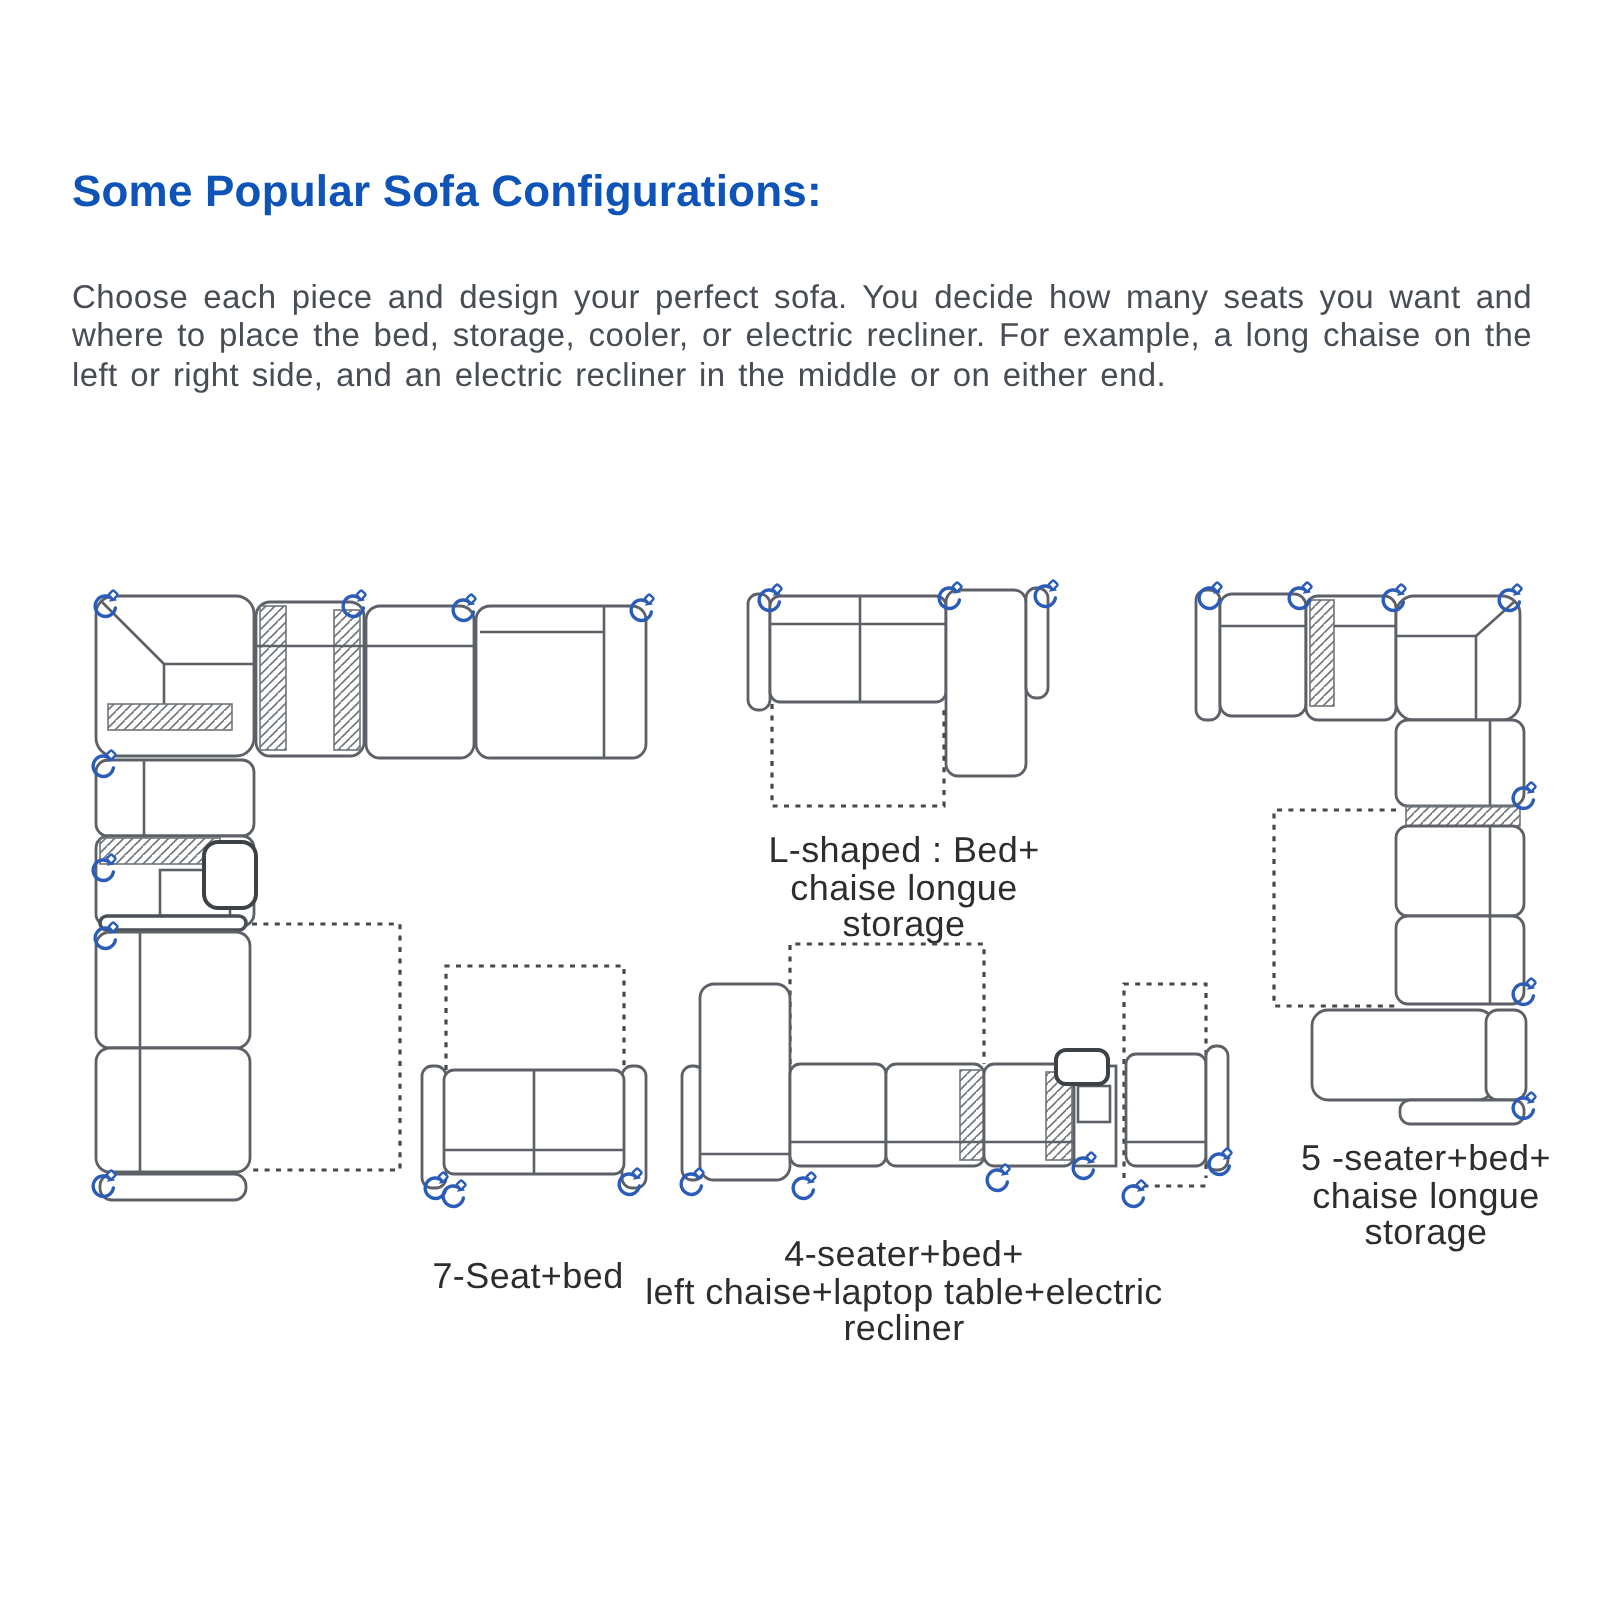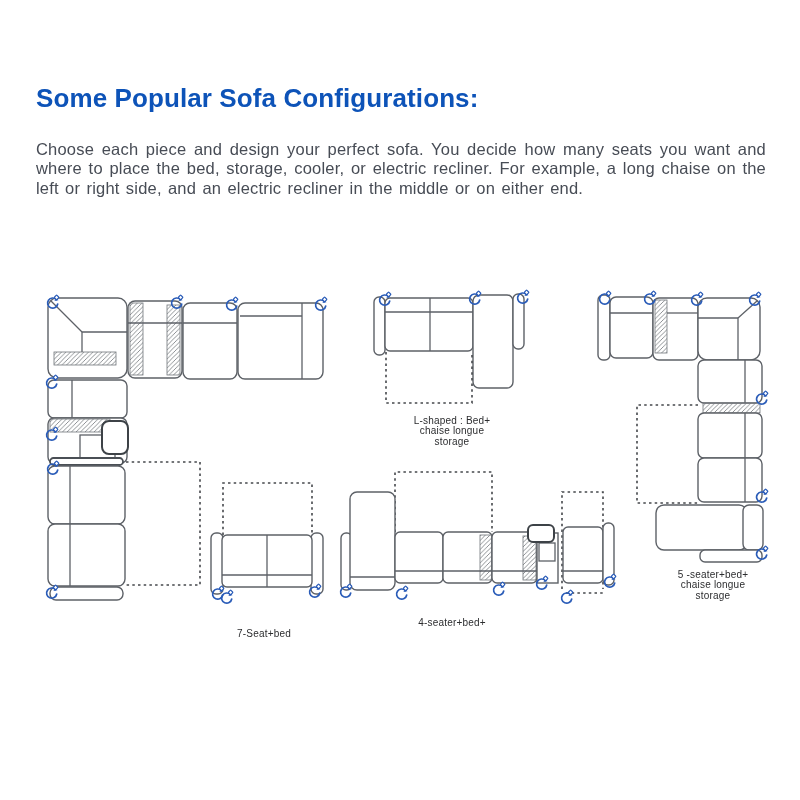--- a/index.html
+++ b/index.html
@@ -1,31 +1,31 @@
 <!DOCTYPE html>
 <html><head>
 <meta charset="utf-8">
 <style>
   html,body{margin:0;padding:0;background:#ffffff;}
   body{font-family:"Liberation Sans", sans-serif;}
   .page{position:relative;width:800px;height:800px;background:#fff;overflow:hidden;}
   .heading{
     position:absolute;left:36px;top:83px;margin:0;
-    font-size:26px;font-weight:700;color:#0d53b8;letter-spacing:0.1px;
+    font-size:22px;font-weight:700;color:#0d53b8;letter-spacing:0.1px;
   }
   .intro{
     position:absolute;left:36px;top:140px;width:730px;margin:0;
     font-size:16.5px;line-height:1.17;color:#474c55;text-align:justify;
     letter-spacing:0.2px; word-spacing:1.5px;
   }
   .diagram{position:absolute;}
   .diagram svg{display:block;overflow:visible;}
   .cfg-label{
     position:absolute;text-align:center;color:#2c2d2f;
-    font-size:10px;line-height:1.04;letter-spacing:0.2px;font-weight:500;
+    font-size:18px;line-height:1.04;letter-spacing:0.2px;font-weight:500;
   }
   .cfg-label span{display:block;}
   
   .pc{fill:#ffffff;stroke:#5d6167;stroke-width:1.4;}
   .ln{fill:none;stroke:#5d6167;stroke-width:1.3;}
   .thick{fill:#ffffff;stroke:#3d4247;stroke-width:2;}
   .bar{fill:#ffffff;stroke:#4a4f55;stroke-width:1.8;}
   .hat{stroke:#70757a;stroke-width:0.8;}
   .dash{fill:none;stroke:#45484c;stroke-width:1.6;stroke-dasharray:2.5 3.2;}
 </style>
@@ -158,20 +158,21 @@
       <use href="#rotIcon" x="2" y="118"></use>
       <use href="#rotIcon" x="58" y="120"></use>
       <use href="#rotIcon" x="155" y="116"></use>
       <use href="#rotIcon" x="198" y="110"></use>
       <use href="#rotIcon" x="223" y="124"></use>
       <use href="#rotIcon" x="266" y="108"></use>
     </svg>
   </div>
   <div class="cfg-label" style="left:302px;top:618px;width:300px">
     <span>4-seater+bed+</span>
+    <span>left chaise+laptop table+electric recliner</span>
   </div>
 
   <div class="diagram" style="left:590px;top:285px">
     <svg width="185" height="285" viewBox="0 0 185 285">
       <g>
         <rect class="pc" x="8" y="10" width="12" height="65" rx="5"></rect>
         <rect class="pc" x="20" y="12" width="43" height="61" rx="6"></rect>
         <path class="ln" d="M20,28 H63"></path>
         <rect class="pc" x="63" y="13" width="45" height="62" rx="6"></rect>
         <rect x="65" y="15" width="12" height="53" fill="url(#hatch)" class="hat"></rect>

